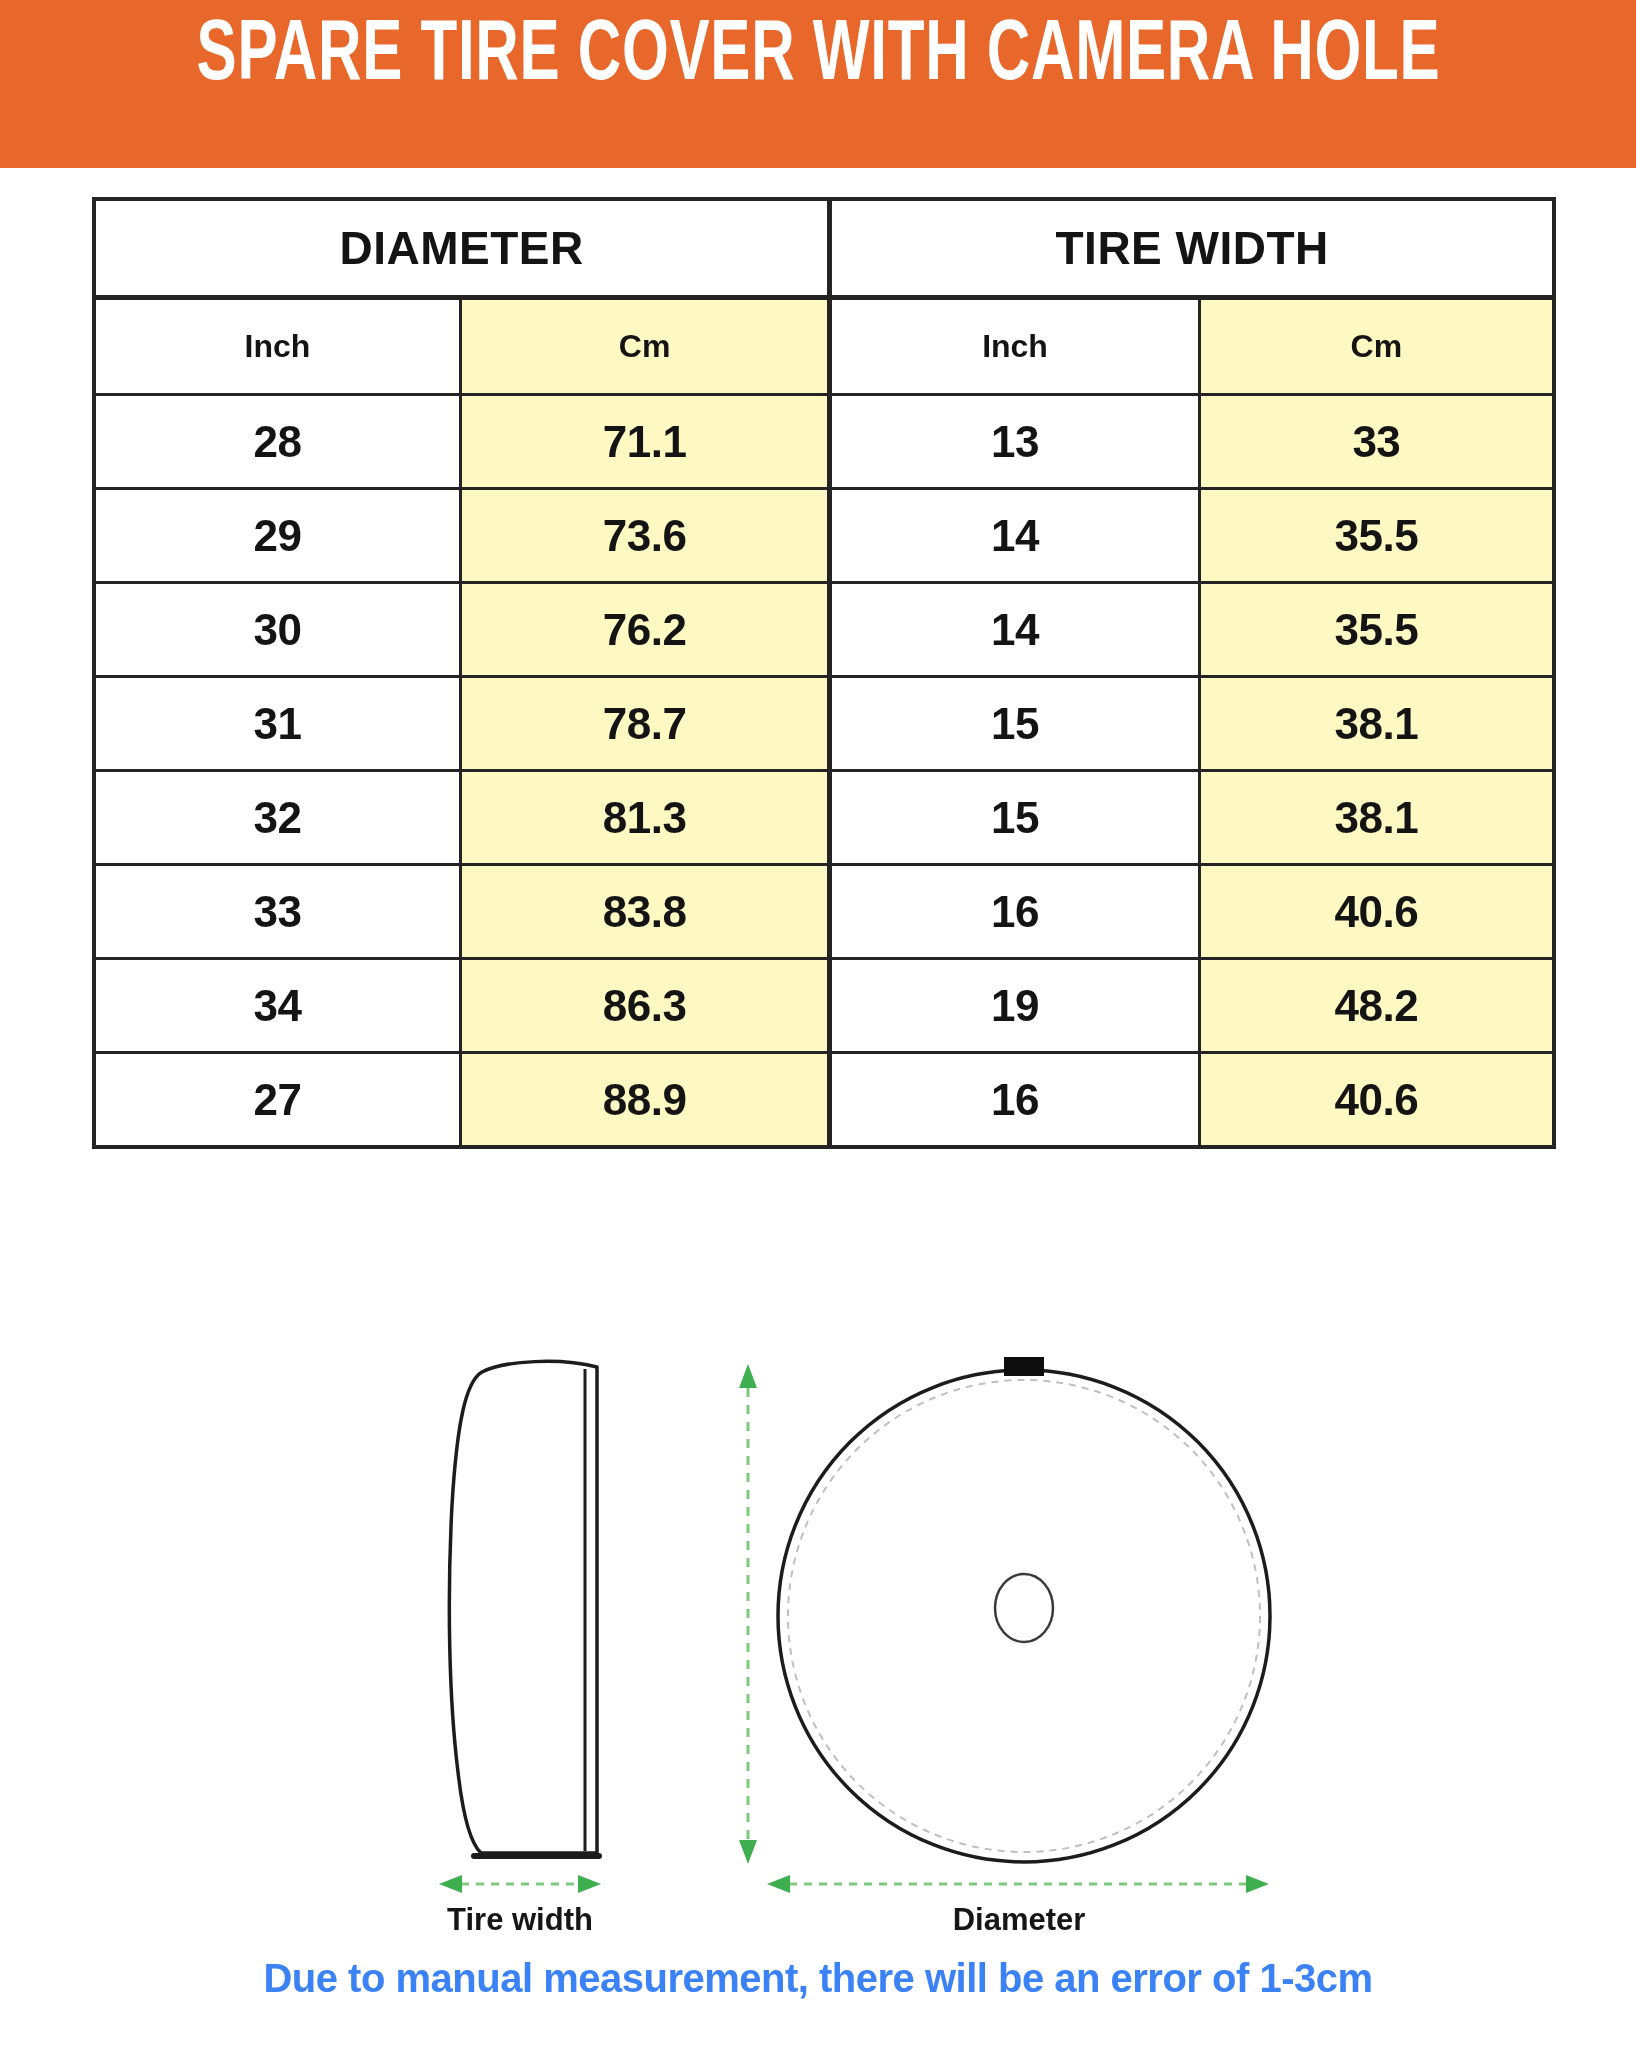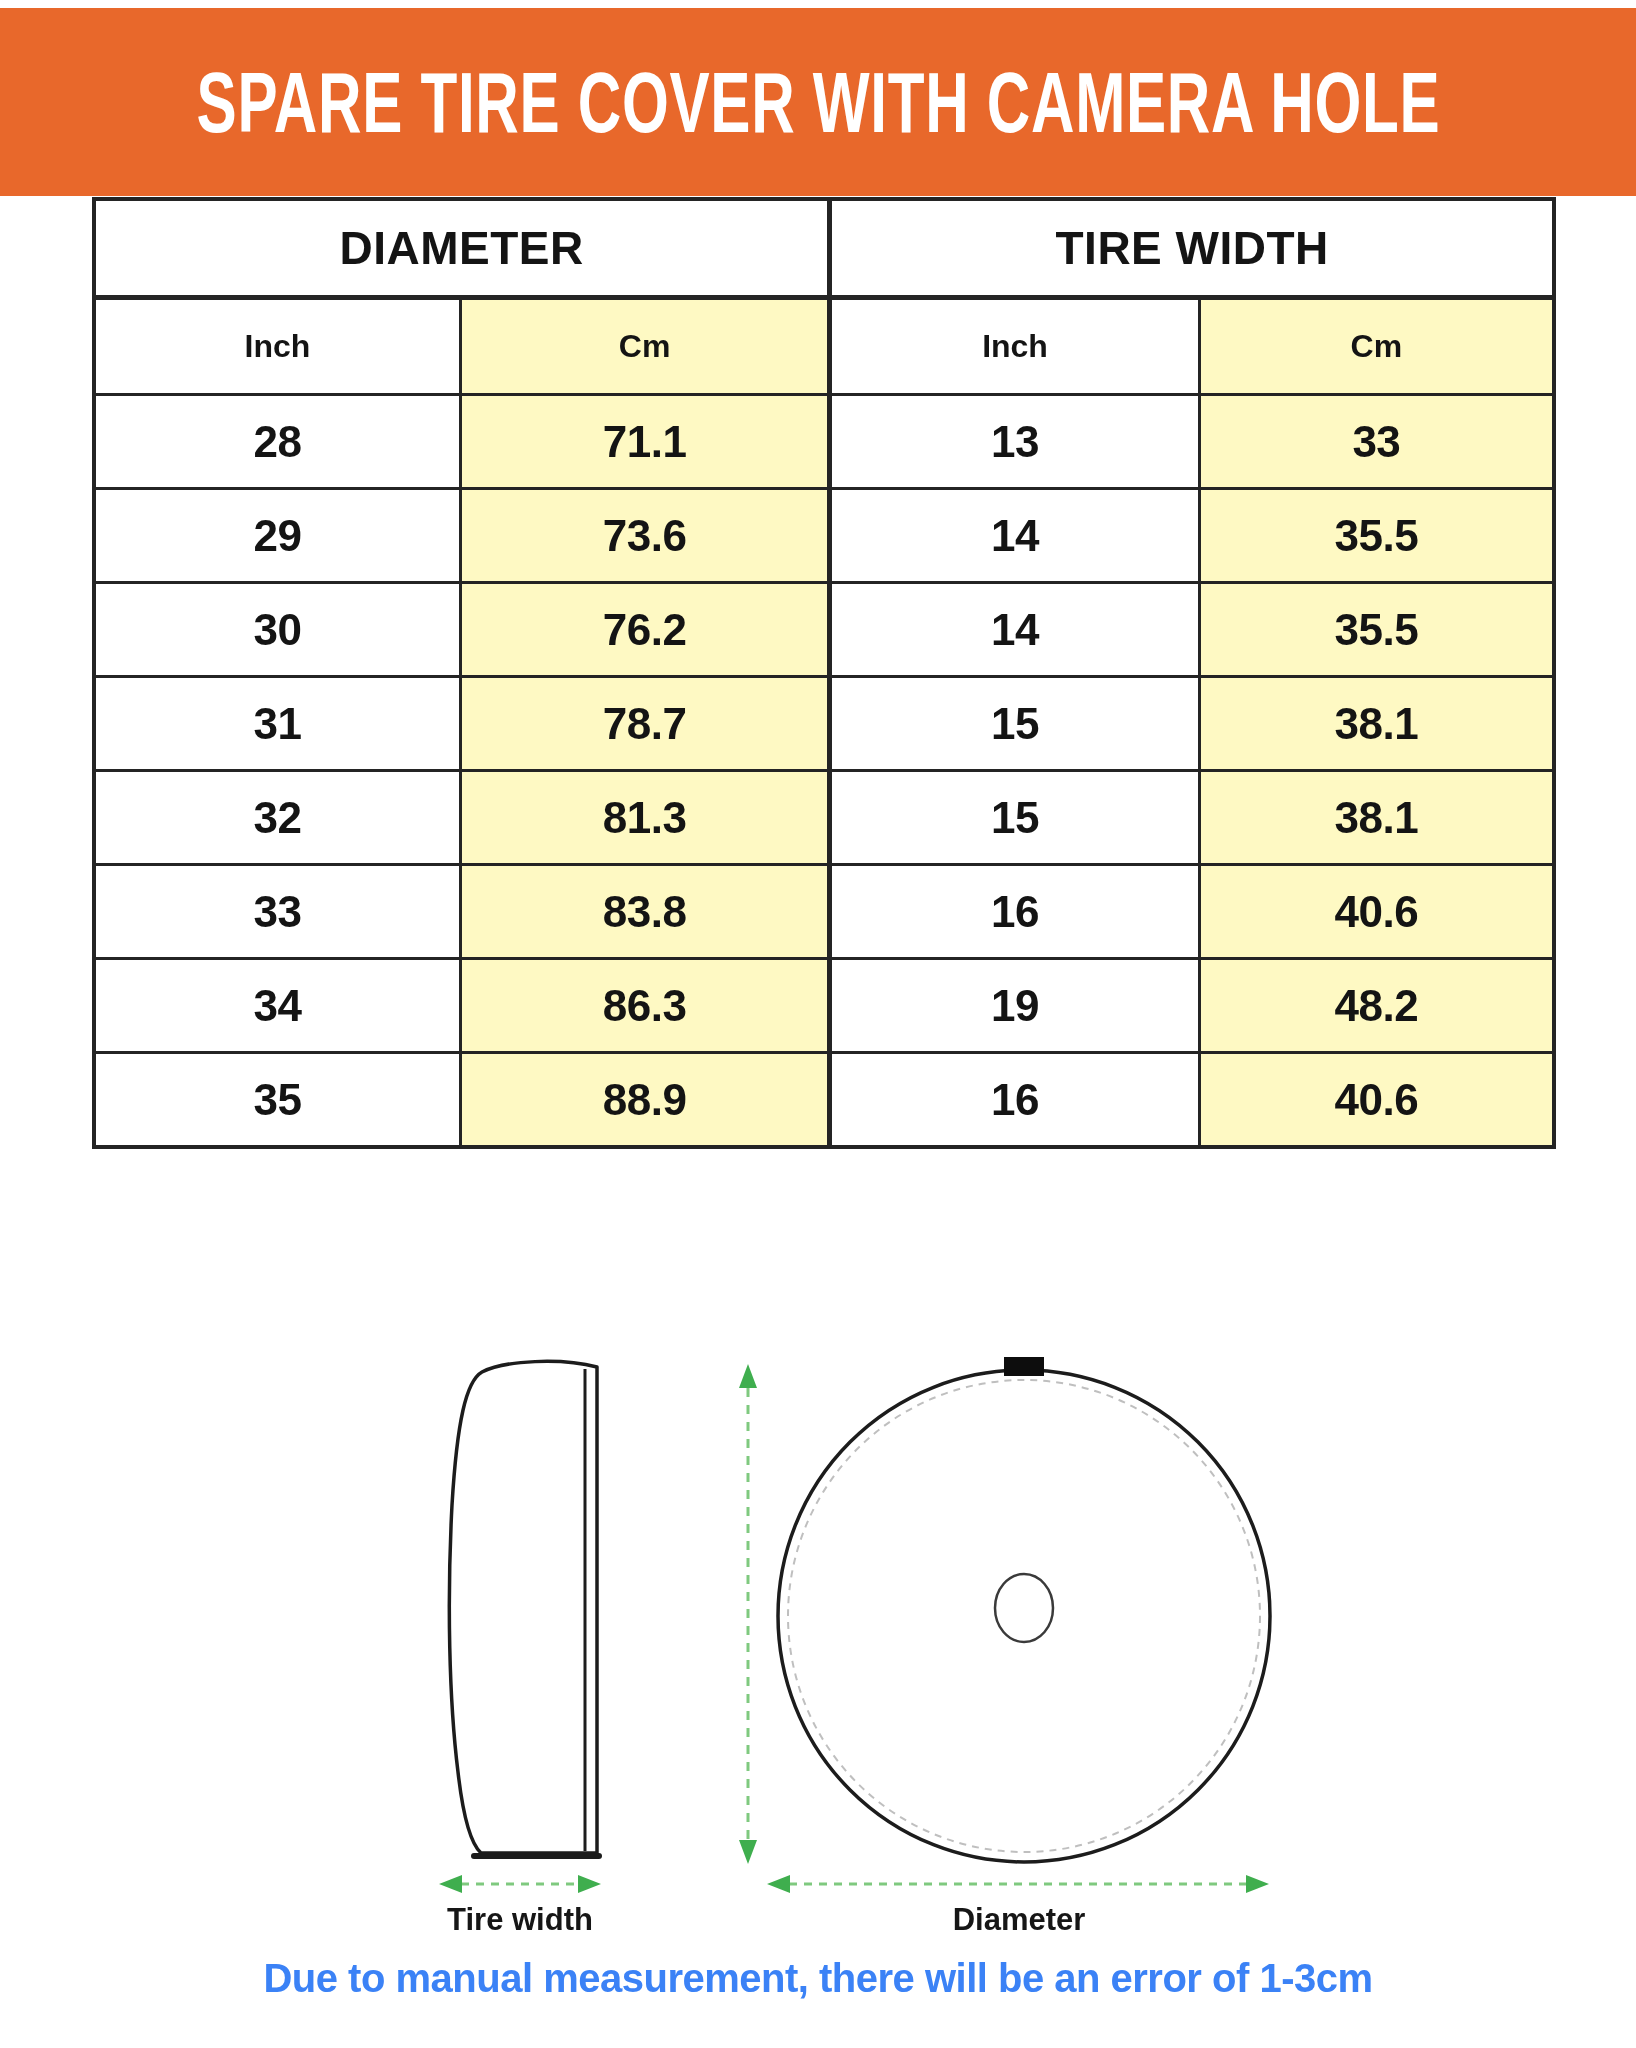--- a/index.html
+++ b/index.html
@@ -8,25 +8,25 @@
     width: 1636px;
     height: 2048px;
     background: #ffffff;
     overflow: hidden;
     font-family: "Liberation Sans", sans-serif;
   }
 
   
   .banner {
     position: absolute;
-    top: 8px; left: 0;
-    width: 1636px; height: 188px;
+    top: 0; left: 0;
+    width: 1636px; height: 168px;
     background: #E8682B;
     display: flex;
-    align-items: center;
+    align-items: flex-start;
     justify-content: center;
   }
   .banner-title {
     color: #ffffff;
     font-weight: 700;
     font-size: 86px;
     letter-spacing: 1px;
     white-space: nowrap;
     transform: scaleX(0.70);
     transform-origin: center;
@@ -161,21 +161,21 @@
         <td>16</td>
         <td class="gray">40.6</td>
       </tr>
       <tr>
         <td>34</td>
         <td class="gray mid-r">86.3</td>
         <td>19</td>
         <td class="gray">48.2</td>
       </tr>
       <tr>
-        <td>35</td>
+        <td>27</td>
         <td class="gray mid-r">88.9</td>
         <td>16</td>
         <td class="gray">40.6</td>
       </tr>
     </tbody>
   </table>
 
   <svg class="diagram" viewBox="0 1330 1636 625" xmlns="http://www.w3.org/2000/svg">
 
     <g>

